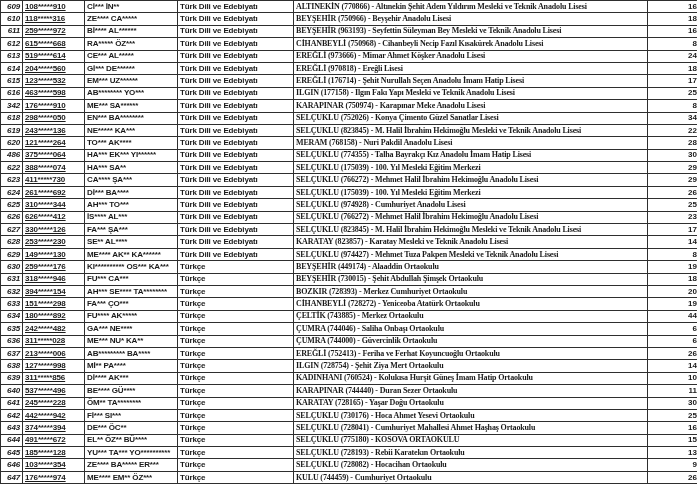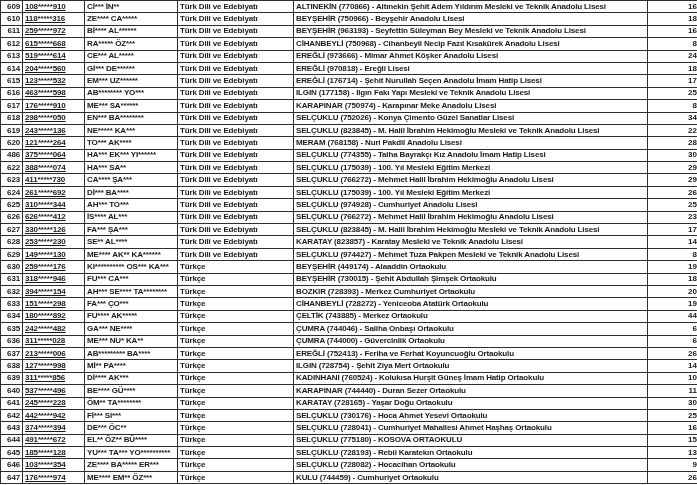--- a/index.html
+++ b/index.html
@@ -16,25 +16,25 @@
     font-weight:700;
     color:#1a1a1a;
     letter-spacing:-0.15px;
     line-height:10px;
     height:11.4px;
     padding:0 2px;
     white-space:nowrap;
     overflow:hidden;
     vertical-align:middle;
   }
-  td.c-no{width:17px;text-align:right;padding-right:1px;}
+  td.c-no{width:17px;text-align:right;padding-right:1px;font-style:italic;}
   td.c-id{width:57px;text-decoration:underline;}
   td.c-name{width:88px;}
   td.c-subject{width:111px;margin-left:7px;}
-  td.c-school{width:349px;}
+  td.c-school{width:349px;font-family:Liberation Serif, serif;}
   td.c-count{width:51px;text-align:right;padding-right:2px;}
 </style>
 </head>
 <body>
 
 <table class="roster">
   <tbody id="roster-body">
   <tr>
     <td class="c-no">609</td>
     <td class="c-id">108*****910</td>
@@ -101,21 +101,21 @@
   <tr>
     <td class="c-no">616</td>
     <td class="c-id">463*****598</td>
     <td class="c-name">AB******** YO***</td>
     <td class="c-subject">Türk Dili ve Edebiyatı</td>
     <td class="c-school">ILGIN (177158) - Ilgın Fakı Yapı Mesleki ve Teknik Anadolu Lisesi</td>
     <td class="c-count">258</td>
   </tr>
 
   <tr>
-    <td class="c-no">617</td>
+    <td class="c-no">342</td>
     <td class="c-id">176*****910</td>
     <td class="c-name">ME*** SA******</td>
     <td class="c-subject">Türk Dili ve Edebiyatı</td>
     <td class="c-school">KARAPINAR (750974) - Karapınar Meke Anadolu Lisesi</td>
     <td class="c-count">86</td>
   </tr>
 
   <tr>
     <td class="c-no">618</td>
     <td class="c-id">298*****050</td>

